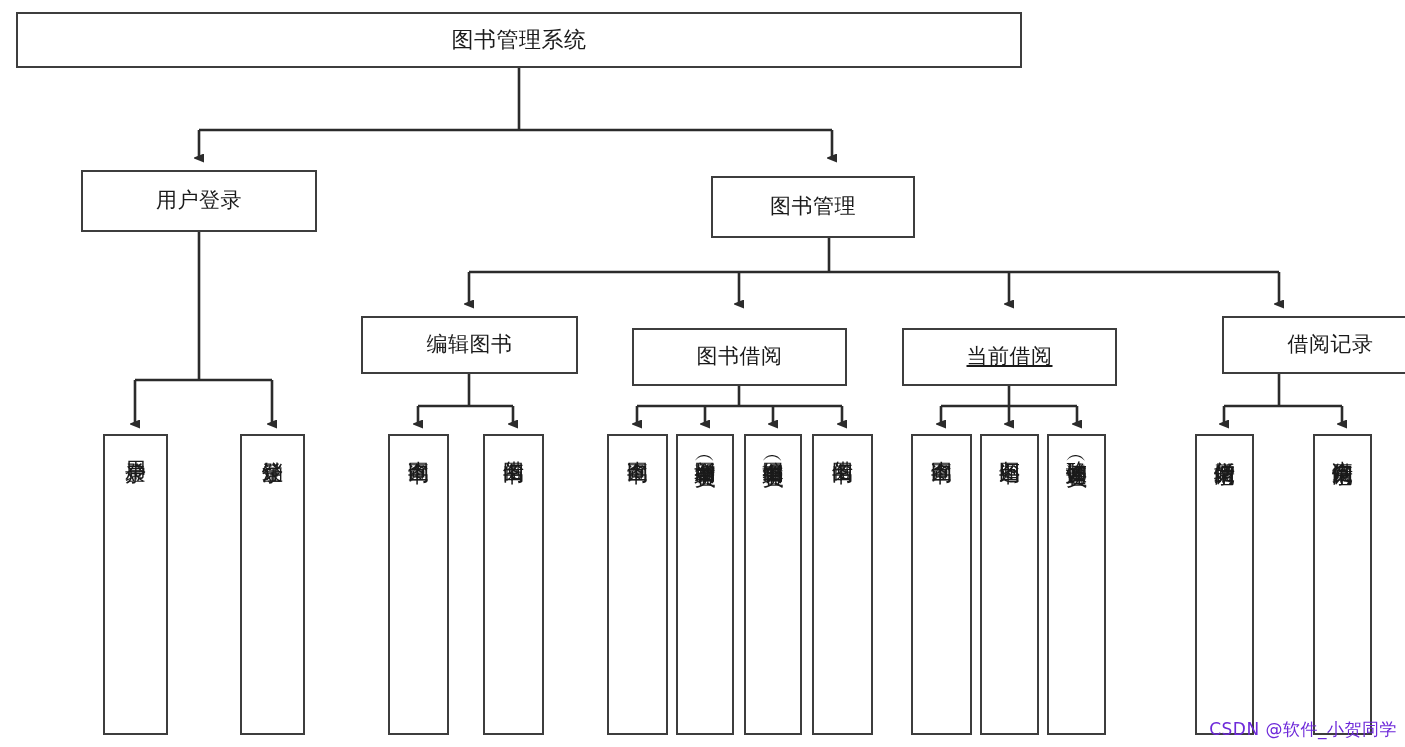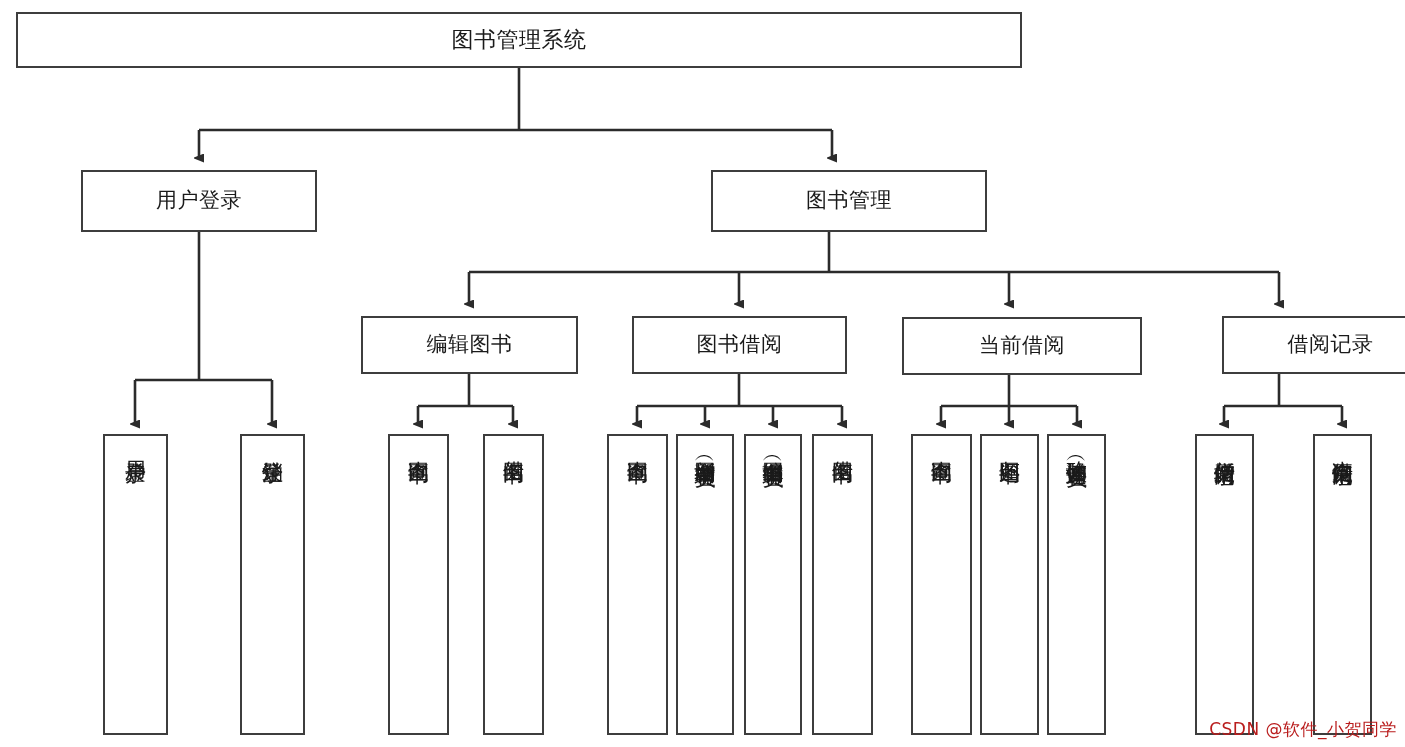--- a/index.html
+++ b/index.html
@@ -57,21 +57,21 @@
     top: 0;
     width: 1405px;
     height: 747px;
     pointer-events: none;
   }
   .watermark {
     position: absolute;
     right: 8px;
     bottom: 6px;
     font-size: 17px;
-    color: #b91c1c;
+    color: #6d28d9;
     letter-spacing: 0.5px;
     white-space: nowrap;
   }
 </style>
 </head>
 <body>
 
 <div id="canvas">
 
   <svg class="wires" viewBox="0 0 1405 747">
@@ -124,31 +124,31 @@
     </g>
   </svg>
 
   <div class="node horiz root" style="left:16px; top:12px; width:1006px; height:56px;">
     <span class="lbl">图书管理系统</span>
   </div>
 
   <div class="node horiz" style="left:81px; top:170px; width:236px; height:62px;">
     <span class="lbl">用户登录</span>
   </div>
-  <div class="node horiz" style="left:711px; top:170px; width:276px; height:62px;">
+  <div class="node horiz" style="left:711px; top:176px; width:204px; height:62px;">
     <span class="lbl">图书管理</span>
   </div>
 
   <div class="node horiz" style="left:361px; top:316px; width:217px; height:58px;">
     <span class="lbl">编辑图书</span>
   </div>
-  <div class="node horiz" style="left:632px; top:316px; width:215px; height:58px;">
+  <div class="node horiz" style="left:632px; top:328px; width:215px; height:58px;">
     <span class="lbl">图书借阅</span>
   </div>
-  <div class="node horiz" style="left:902px; top:317px; width:240px; height:58px;">
+  <div class="node horiz" style="left:902px; top:328px; width:215px; height:58px;text-decoration:underline;">
     <span class="lbl">当前借阅</span>
   </div>
   <div class="node horiz" style="left:1222px; top:316px; width:217px; height:58px;">
     <span class="lbl">借阅记录</span>
   </div>
 
   <div class="node vert" style="left:103px; top:434px; width:65px; height:301px;">
     <span class="lbl">用户登录</span>
   </div>
   <div class="node vert" style="left:240px; top:434px; width:65px; height:301px;">

